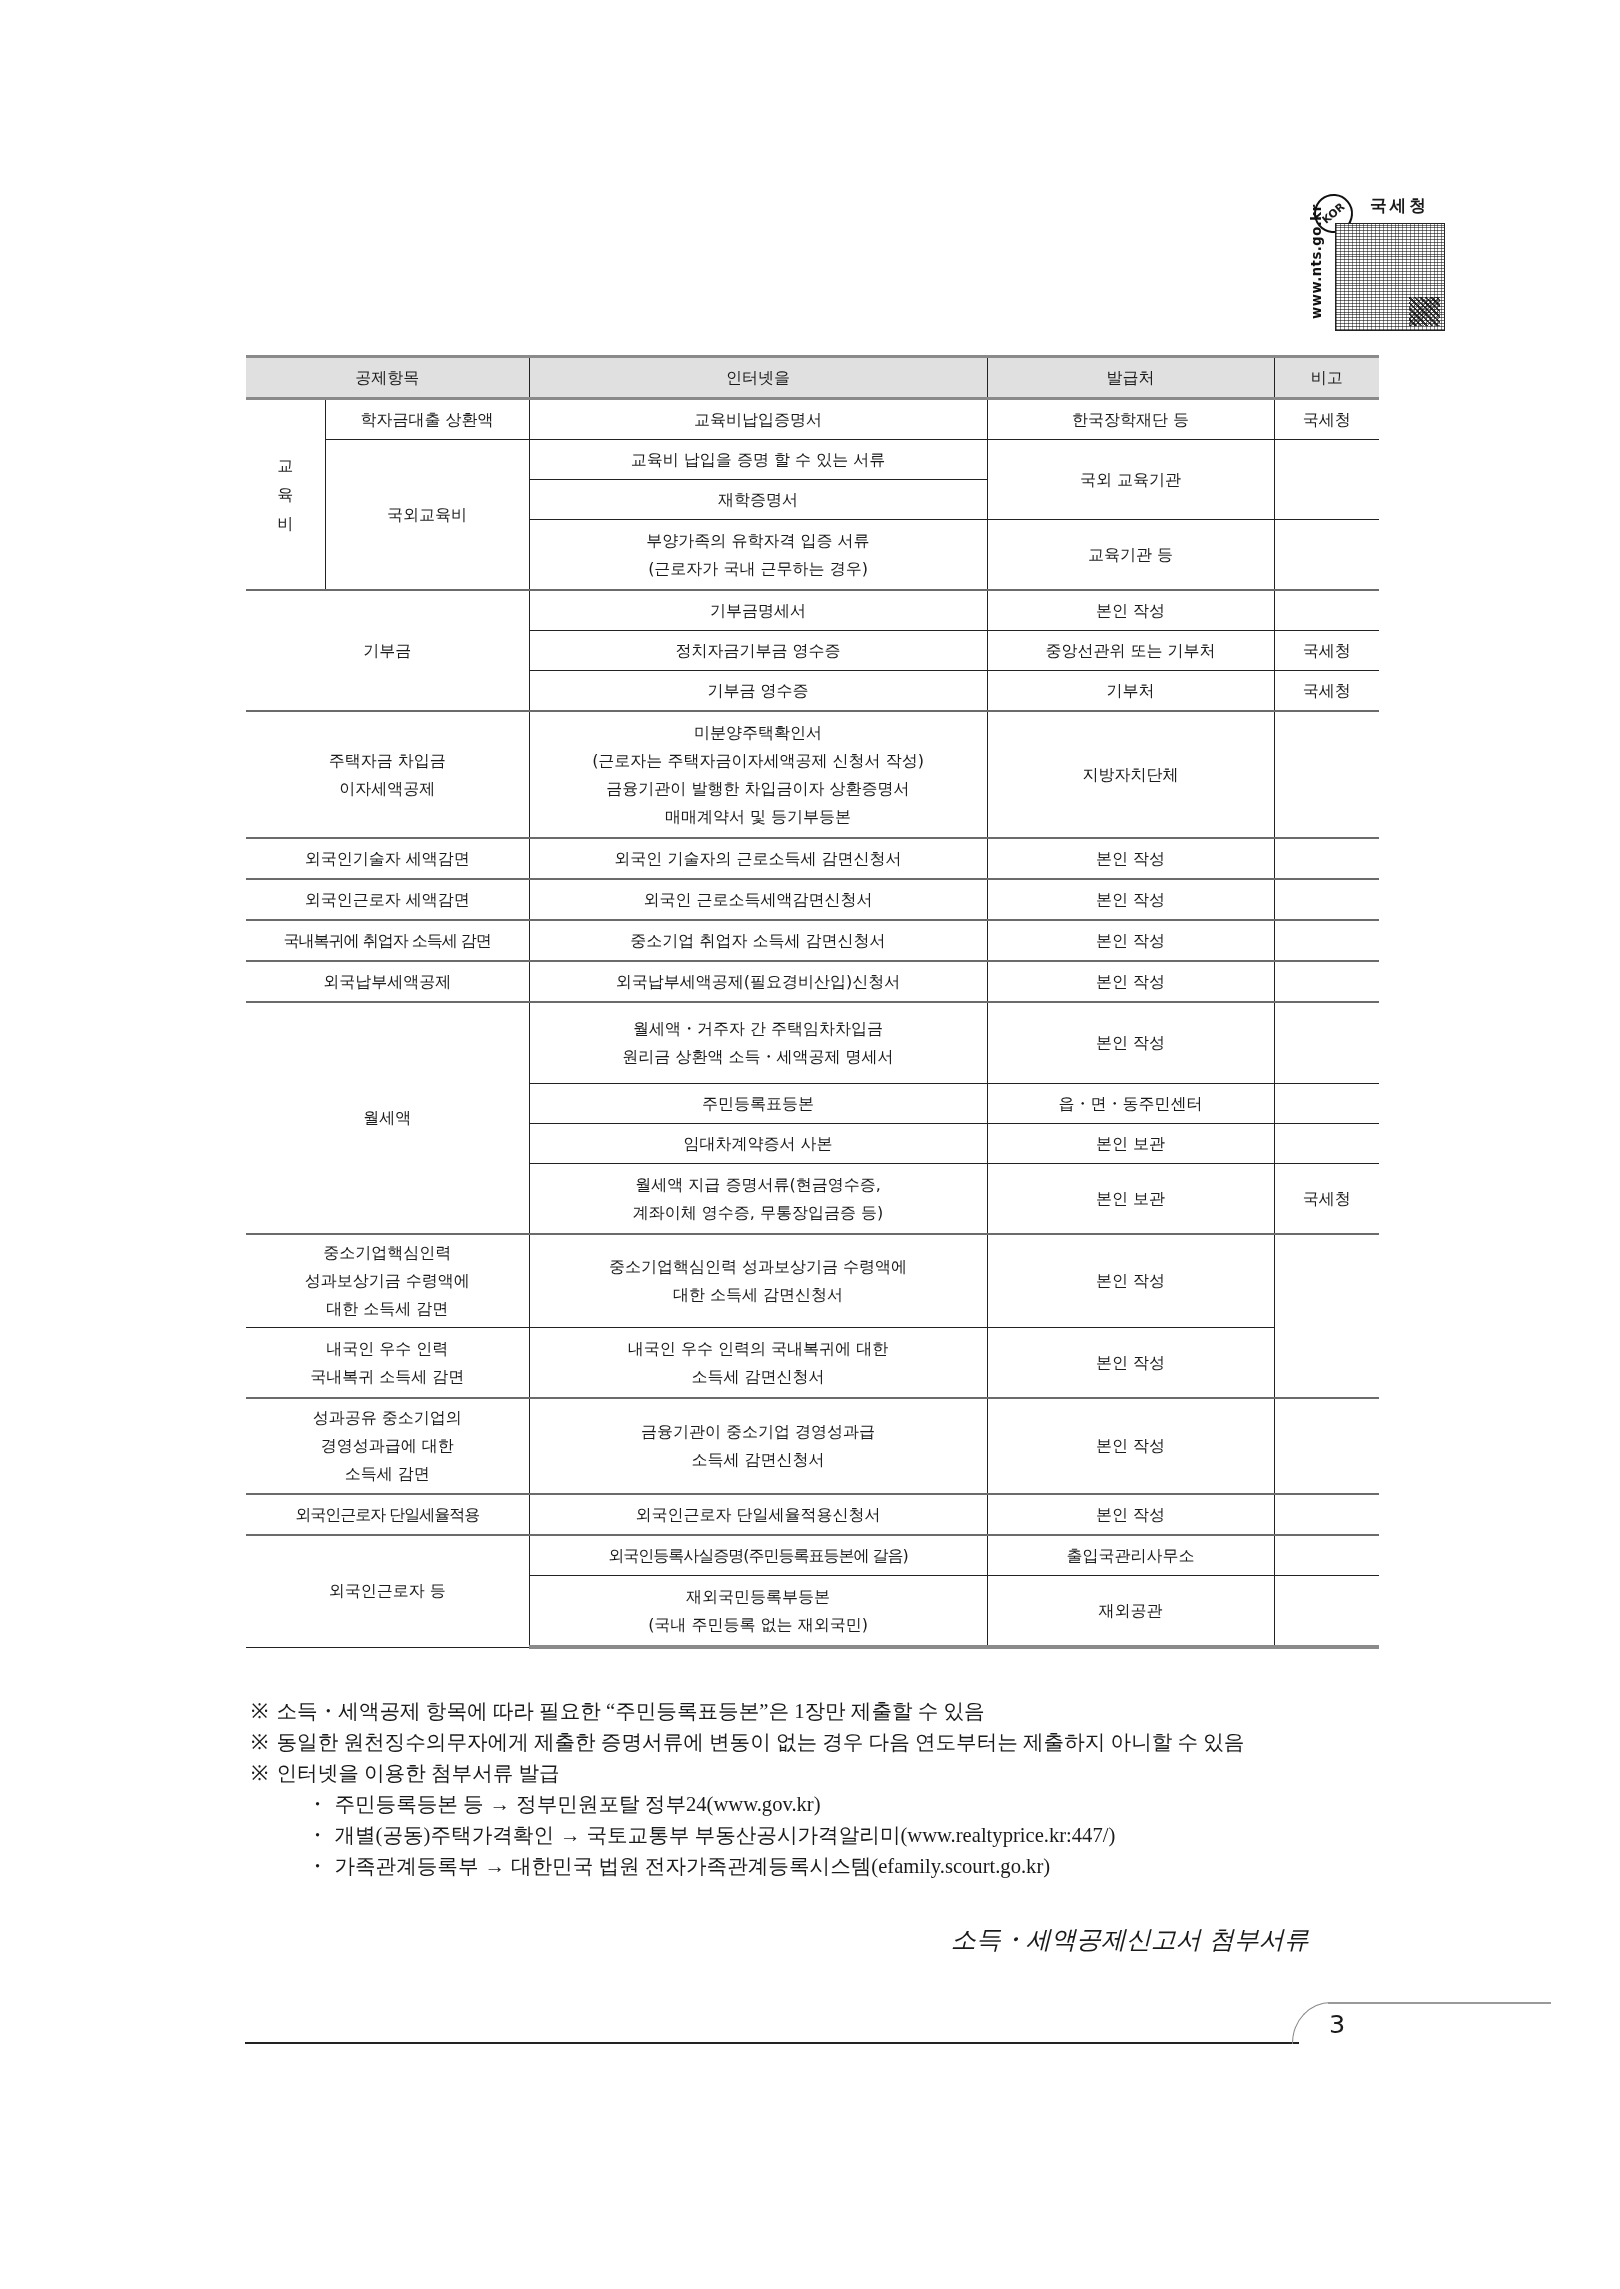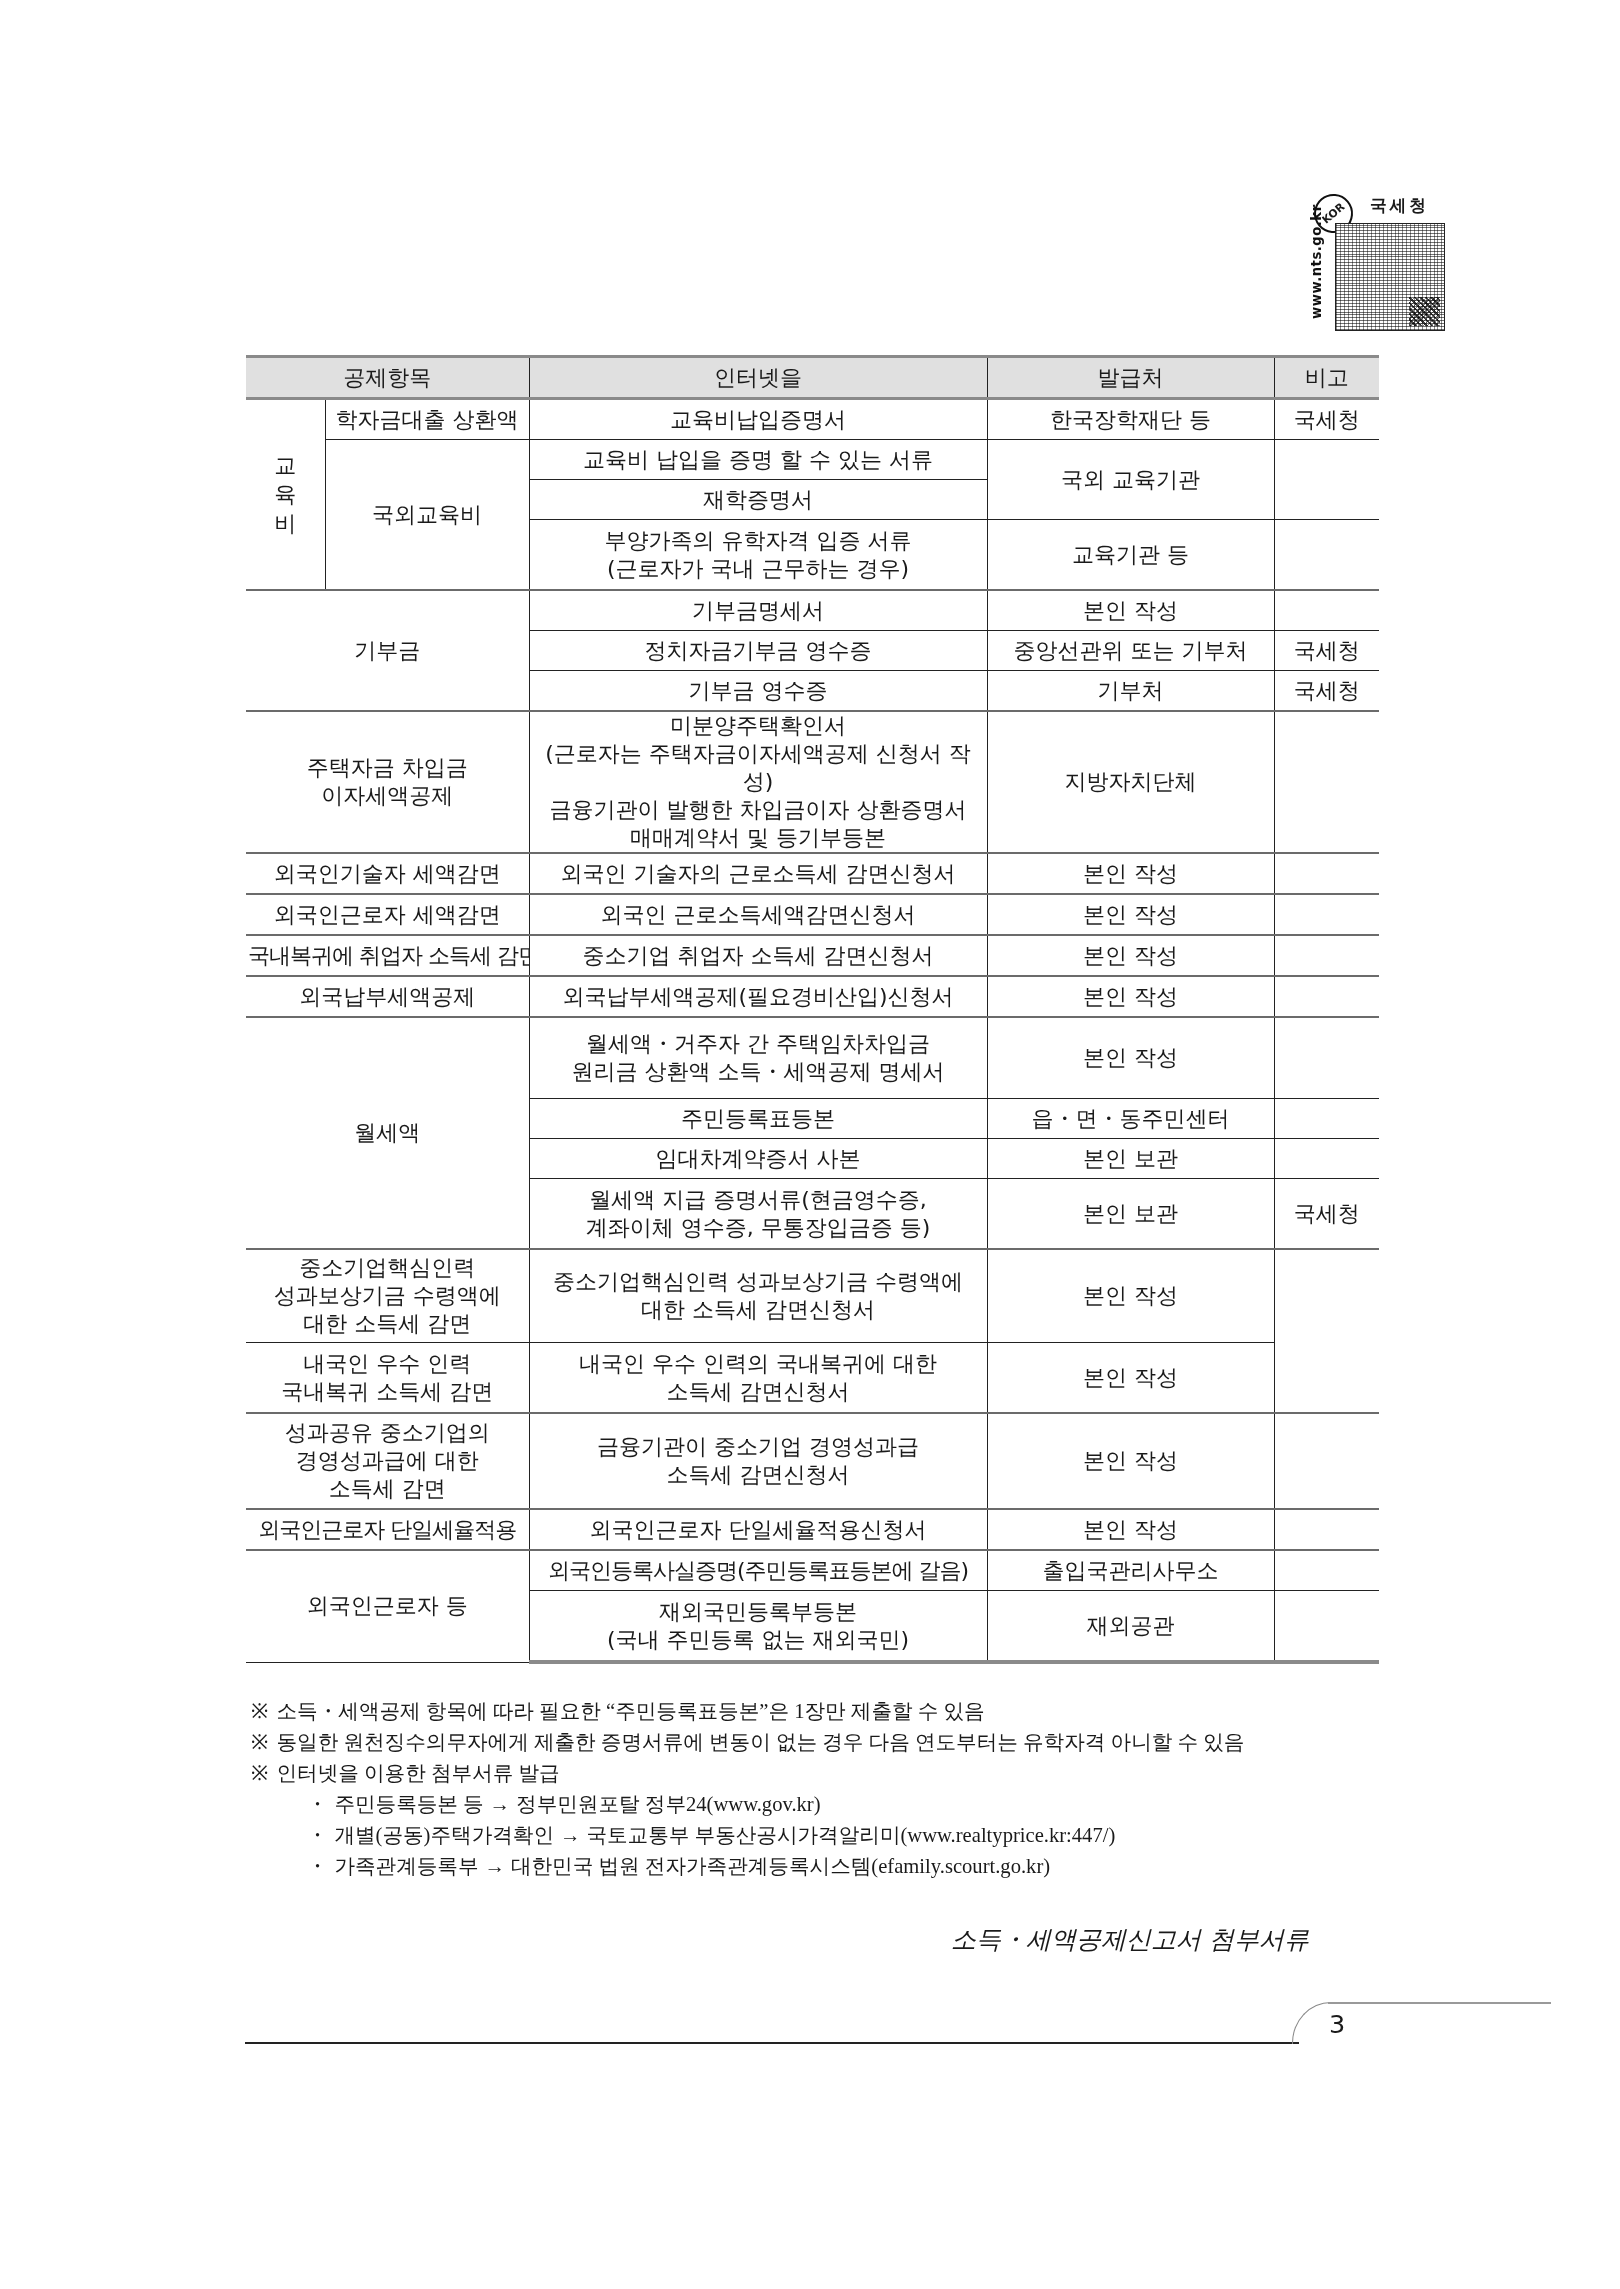--- a/index.html
+++ b/index.html
@@ -32,21 +32,21 @@
     content: ""; position: absolute; right: 3.9px; bottom: 3.9px; width: 31px; height: 29px;
     background-image:
       repeating-linear-gradient(45deg, rgba(0,0,0,0.7) 0 2px, transparent 2px 3.9px),
       repeating-linear-gradient(-45deg, rgba(0,0,0,0.5) 0 1px, transparent 1px 2.9px);
   }
 
   
   .tbl {
     position: absolute; left: 246px; top: 355px; width: 1133px;
     border-collapse: collapse; table-layout: fixed;
-    font-size: 22px; line-height: 28px;
+    font-size: 16px; line-height: 28px;
   }
   .tbl td, .tbl th {
     border: 1.5px solid #222; text-align: center; vertical-align: middle; padding: 0 2px;
     font-weight: normal; white-space: nowrap; overflow: hidden;
   }
   .tbl tr > :first-child { border-left: none; }
   .tbl tr > :last-child { border-right: none; }
   .tbl thead th { background: #e0e0e0; height: 39px; border-top: 3.9px solid #8a8a8a; border-bottom: 3.9px solid #8a8a8a; }
   .tbl tr.grp > td { border-top: 2.9px solid #6b6b6b; }
   .tbl tbody tr:last-child td { border-bottom: 4.9px solid #8a8a8a; }
@@ -250,21 +250,21 @@
       <td></td>
     </tr>
   </tbody>
 </table>
 
 <div class="notes">
   <div class="note">
     <span class="mark">※</span><span>소득・세액공제 항목에 따라 필요한 “주민등록표등본”은 1장만 제출할 수 있음</span>
   </div>
   <div class="note">
-    <span class="mark">※</span><span>동일한 원천징수의무자에게 제출한 증명서류에 변동이 없는 경우 다음 연도부터는 유학자격 아니할 수 있음</span>
+    <span class="mark">※</span><span>동일한 원천징수의무자에게 제출한 증명서류에 변동이 없는 경우 다음 연도부터는 제출하지 아니할 수 있음</span>
   </div>
   <div class="note">
     <span class="mark">※</span><span>인터넷을 이용한 첨부서류 발급</span>
   </div>
   <div class="links">
     <div class="link-item">
       <span class="bullet">・</span><span>주민등록등본 등</span><span class="arrow">→</span><span>정부민원포탈 정부24(www.gov.kr)</span>
     </div>
     <div class="link-item">
       <span class="bullet">・</span><span>개별(공동)주택가격확인</span><span class="arrow">→</span><span>국토교통부 부동산공시가격알리미(www.realtyprice.kr:447/)</span>

